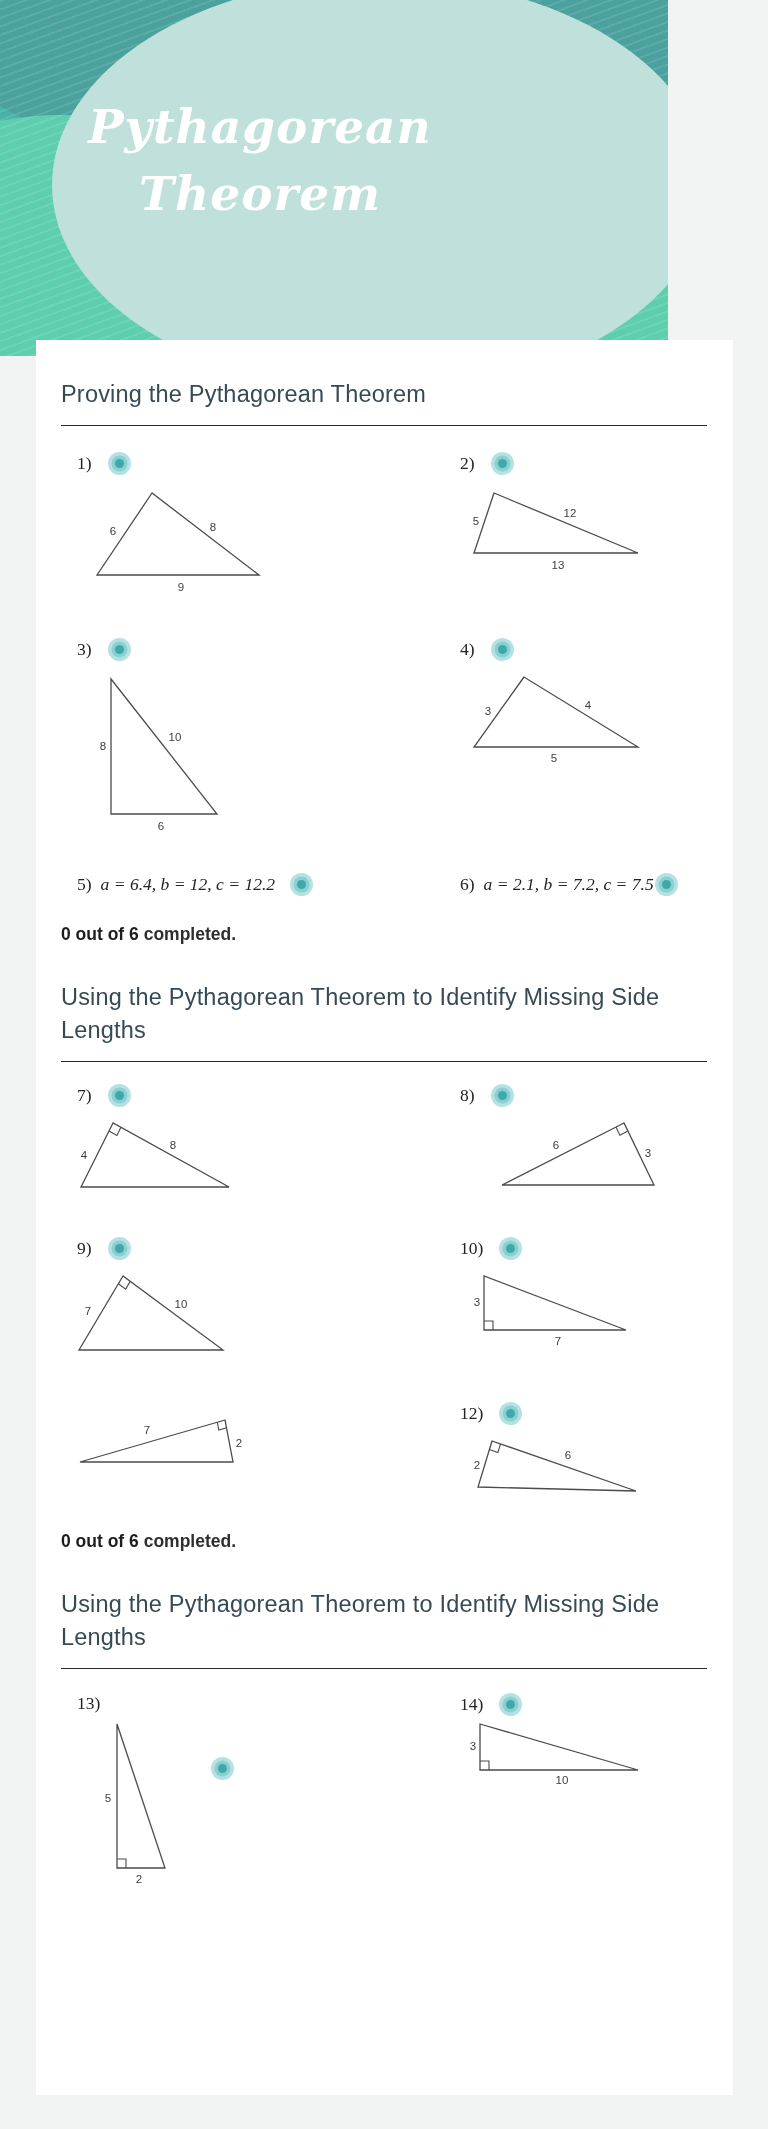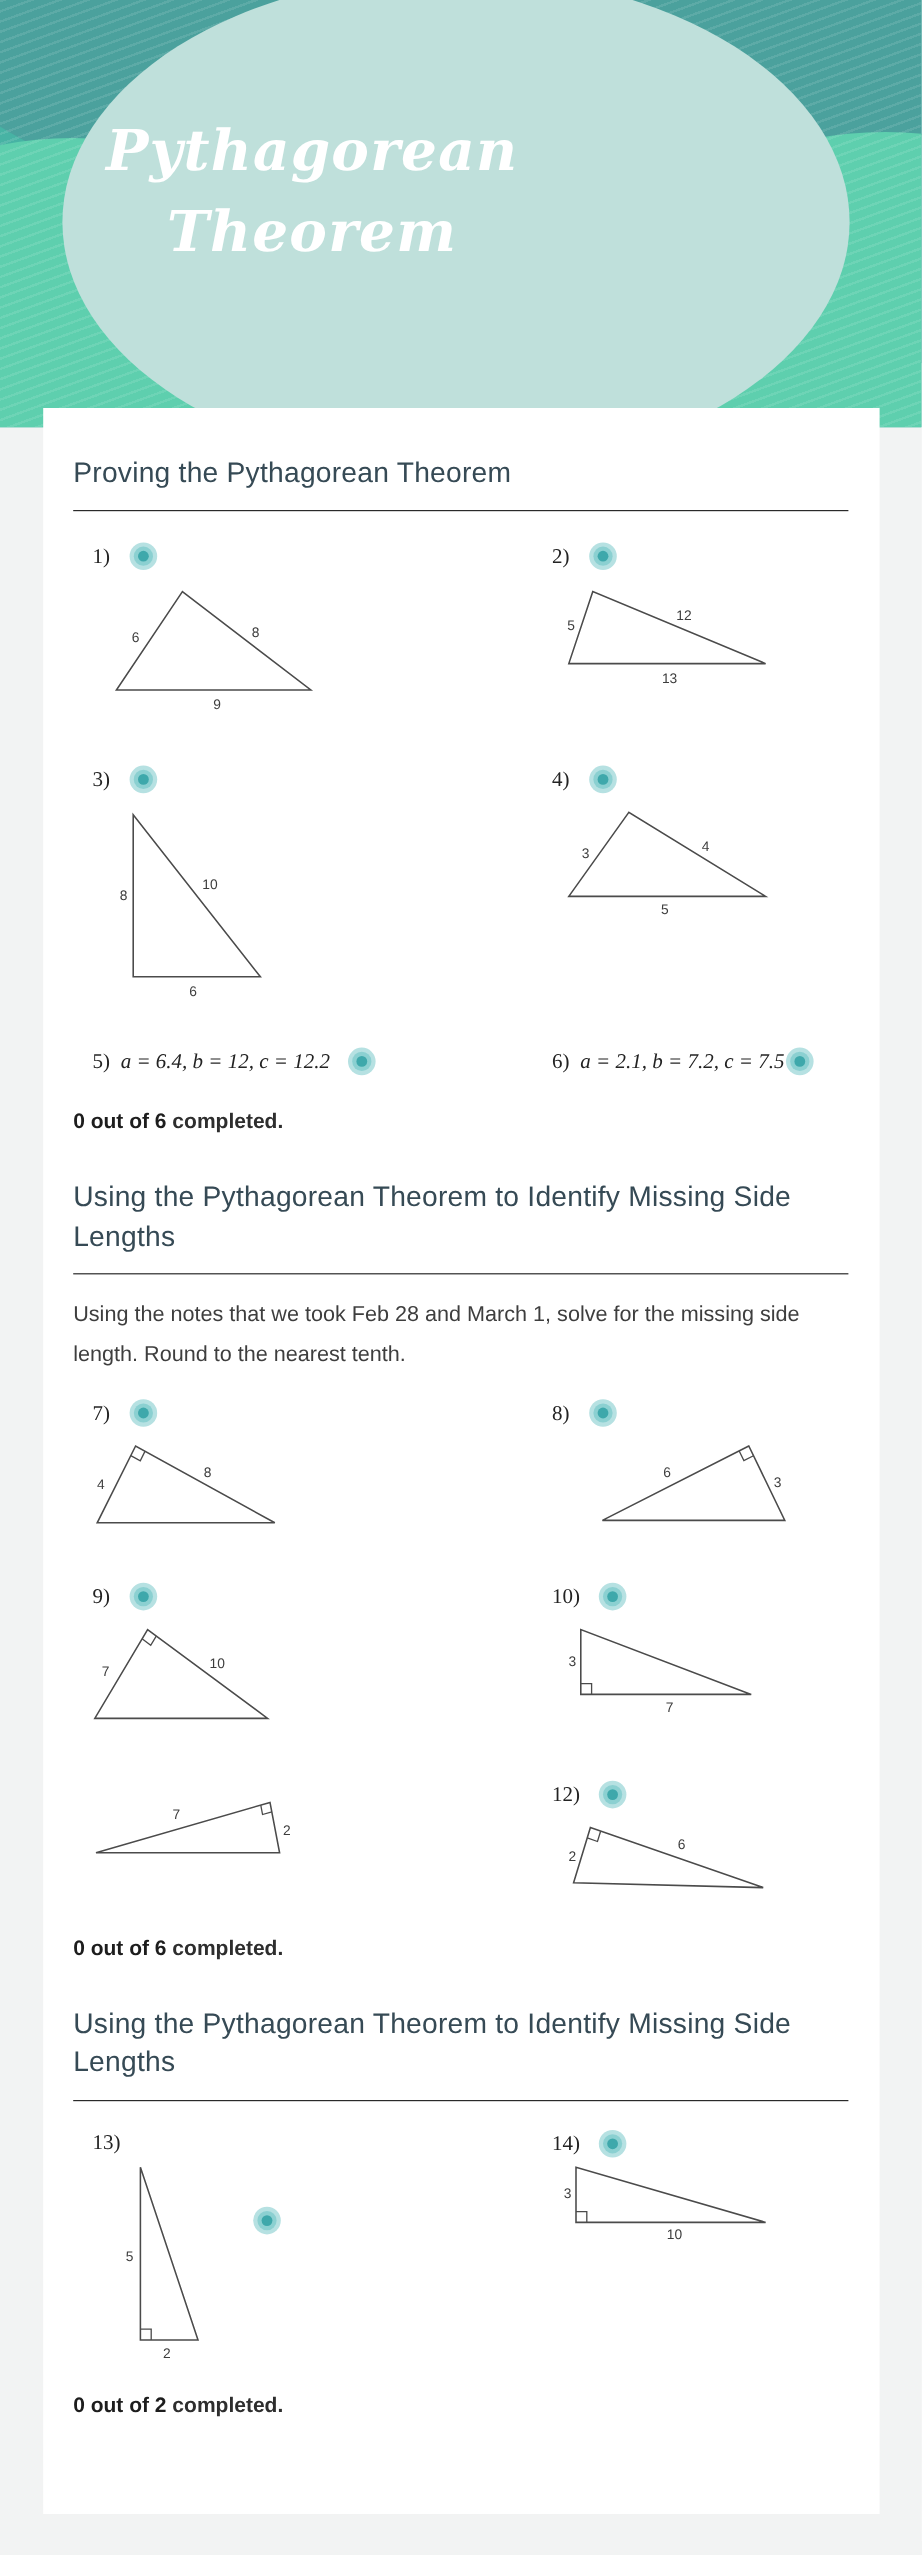--- a/index.html
+++ b/index.html
@@ -14,21 +14,21 @@
     width: 768px;
     height: 2129px;
     background: #f2f3f3;
     overflow: hidden;
   }
 
   
   .header {
     position: absolute;
     top: 0; left: 0;
-    width: 768px; height: 356px;
+    width: 668px; height: 356px;
     background: #47b3a4;
     overflow: hidden;
   }
   .dark-top {
     position: absolute;
     top: -170px; left: -70px;
     width: 920px; height: 360px;
     background: #4ba19d;
     border-radius: 50%;
   }
@@ -286,21 +286,20 @@
             </span>
         </div>
       </div>
 
       <div class="progress"><b>0 out of 6</b><span> completed.</span></div>
     </div>
 
     <div class="section">
       <h2 class="section-heading">Using the Pythagorean Theorem to Identify Missing Side Lengths</h2>
       <hr class="rule">
-      <p class="instructions">Using the notes that we took Feb 28 and March 1, solve for the missing side length. Round to the nearest tenth.</p>
 
       <div class="grid" style="margin-top:22px">
         <div class="prob">
           <div class="prob-head">
             <span>7)</span>
             <span class="dot">
                 <span class="dot-inner"></span>
               </span>
           </div>
           <svg width="168" height="82" style="margin-left:10px">
@@ -413,17 +412,16 @@
           </div>
           <svg width="175" height="70" style="margin-left:12px; margin-top:2px">
             <polygon class="tri" points="10,6 10,52 168,52"></polygon>
             <polyline class="ra" points="10,43 19,43 19,52"></polyline>
             <text class="side-num" x="3" y="32">3</text>
             <text class="side-num" x="92" y="66">10</text>
           </svg>
         </div>
       </div>
 
-      <div class="progress" style="margin-top:22px"><b>0 out of 2</b><span> completed.</span></div>
     </div>
 
   </div>
 </div>
 
 </body></html>

